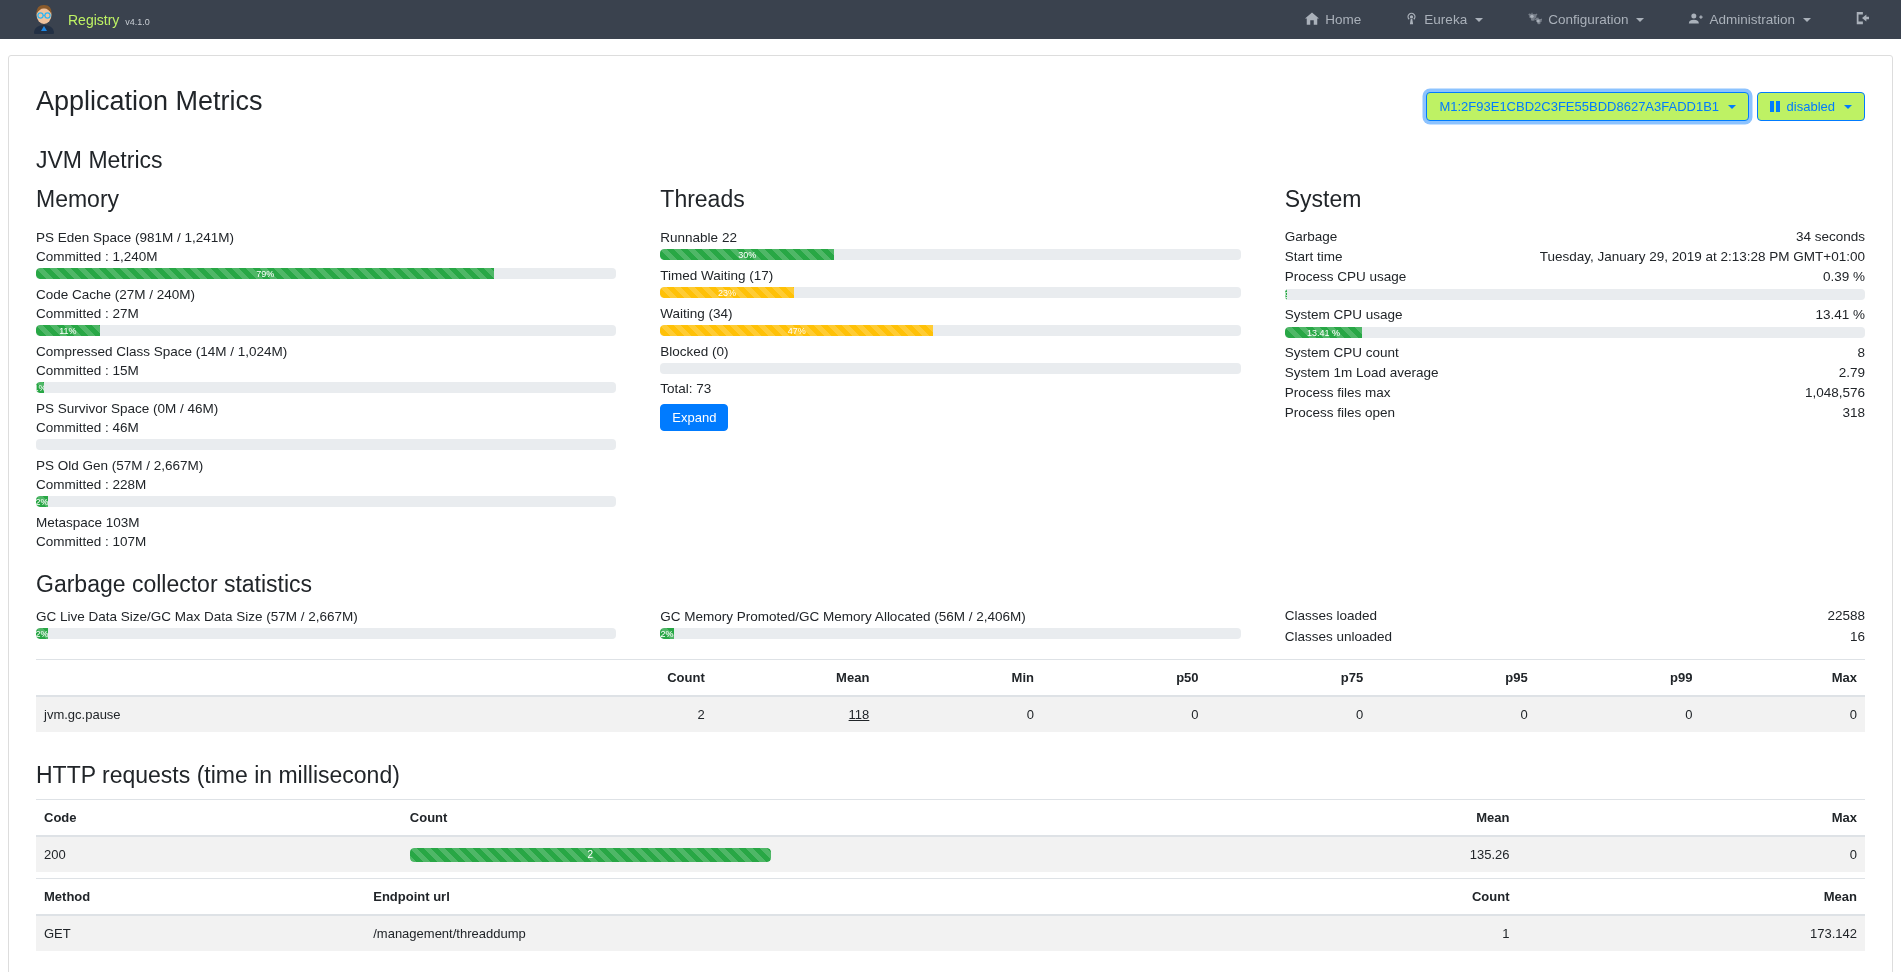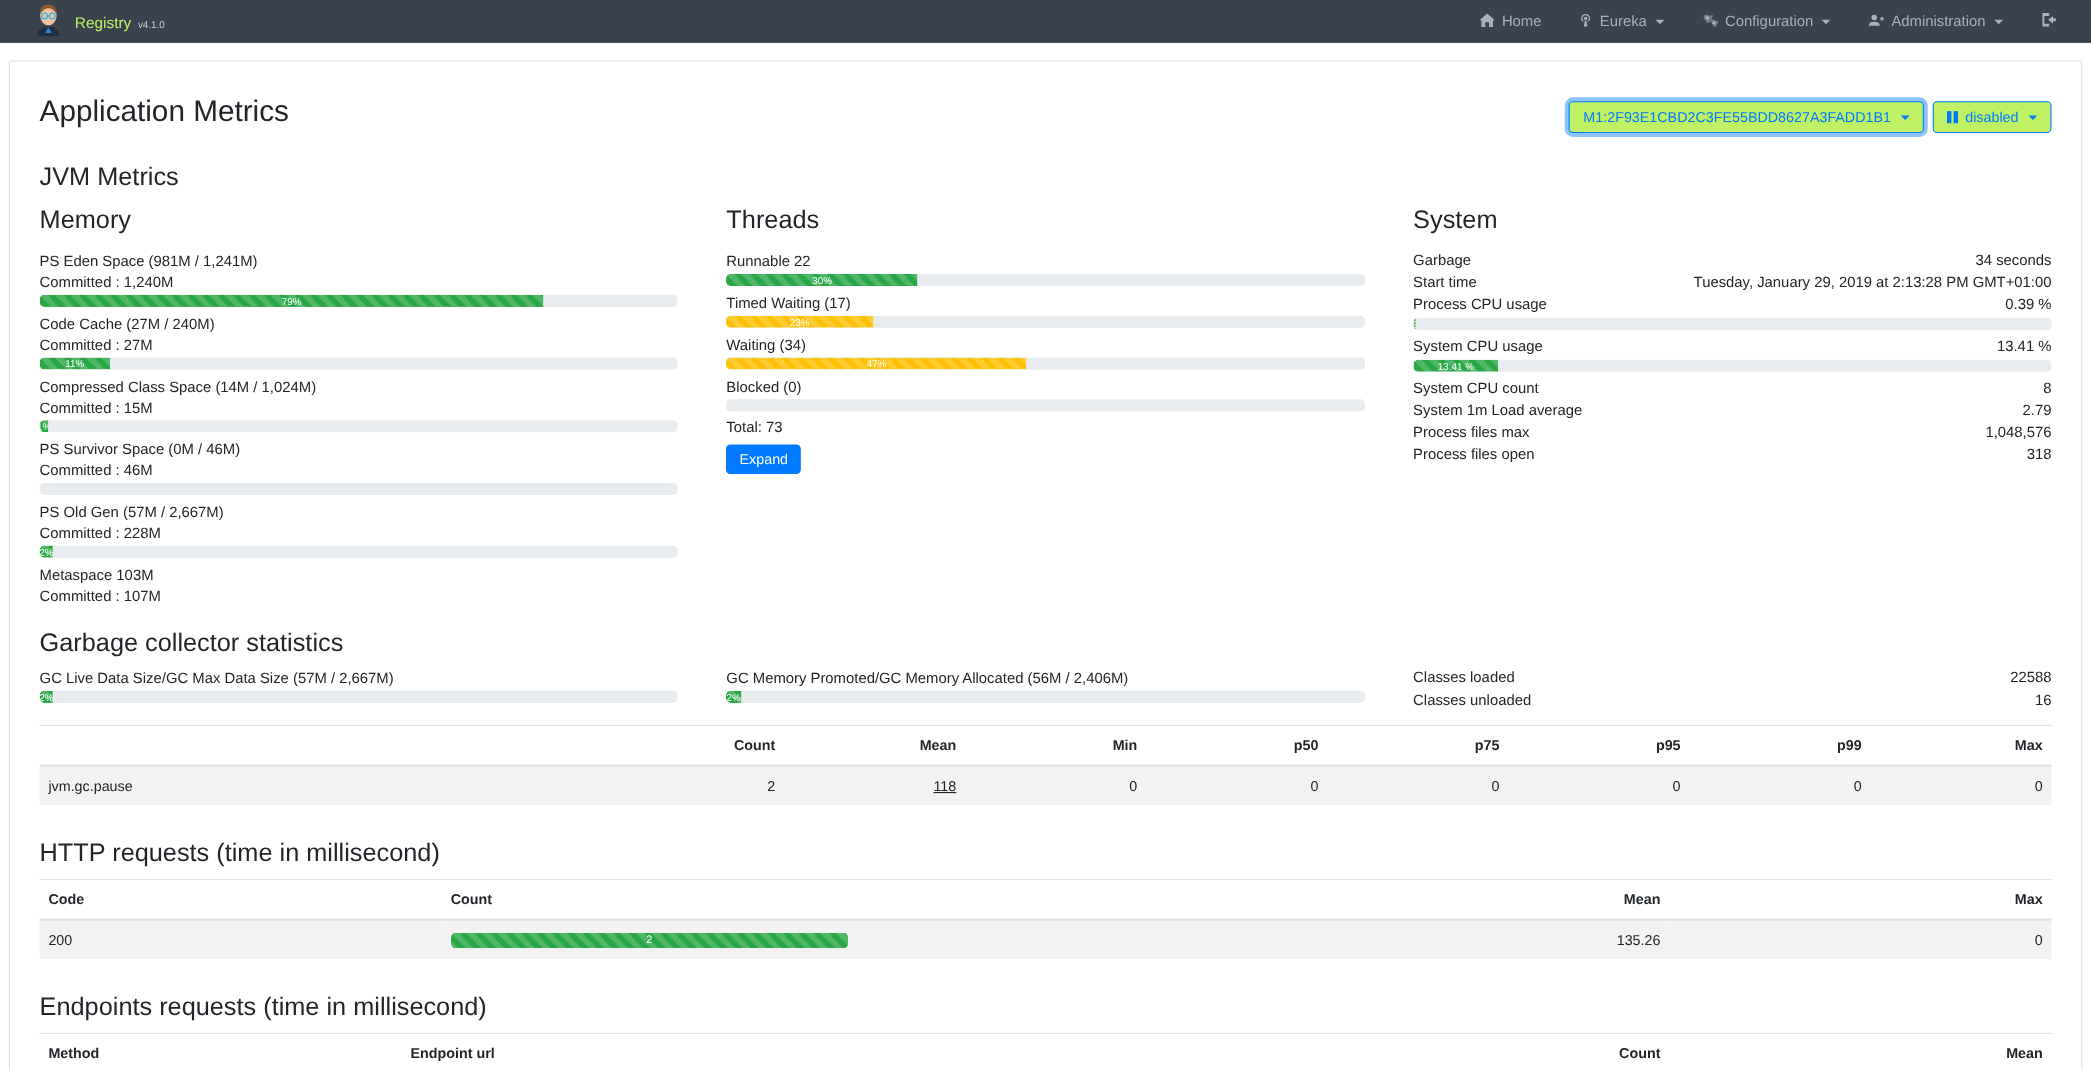--- a/index.html
+++ b/index.html
@@ -5,21 +5,21 @@
   * { box-sizing: border-box; margin: 0; padding: 0; }
   html, body { width: 1901px; height: 972px; overflow: hidden; background: #fff;
     font-family: "Liberation Sans", sans-serif; color: #212529; }
 
   
   .navbar { height: 39px; background: #3a424e; display: flex; align-items: center;
     justify-content: space-between; padding: 0 18px 0 30px; }
   .brand { display: flex; align-items: center; gap: 10px; cursor: pointer; }
   .brand-name { color: #bef264; font-size: 14px; font-weight: 500; }
   .brand-ver { color: #c8cdd3; font-size: 9px; margin-left: -4px; padding-top: 5px; }
-  .nav-right { display: flex; align-items: center; gap: 6px; }
+  .nav-right { display: flex; align-items: center; gap: 16px; }
   .nav-item { display: flex; align-items: center; gap: 6px; color: #aab1ba;
     font-size: 13.5px; padding: 0 14px; height: 39px; cursor: pointer; text-decoration: none; }
   .nav-item svg { flex: 0 0 auto; }
   .caret { width: 0; height: 0; border-left: 4px solid transparent;
     border-right: 4px solid transparent; border-top: 4px solid currentColor; margin-left: 2px; }
 
   
   .card { position: absolute; left: 8px; right: 8px; top: 55px; bottom: -40px;
     background: #fff; border: 1px solid #ddd; border-radius: 3px; padding: 18px 27px 0 27px; }
 
@@ -407,21 +407,20 @@
                 </div>
             </div>
           </div>
         </td>
         <td class="num">135.26</td>
         <td class="num">0</td>
       </tr>
     </tbody>
   </table>
 
-  <h3 class="section tight">Endpoints requests (time in millisecond)</h3>
 
   <table>
     <thead>
       <tr>
         <th style="width:18%">Method</th>
         <th style="width:44%">Endpoint url</th>
         <th class="num" style="width:19%">Count</th>
         <th class="num" style="width:19%">Mean</th>
       </tr>
     </thead>

